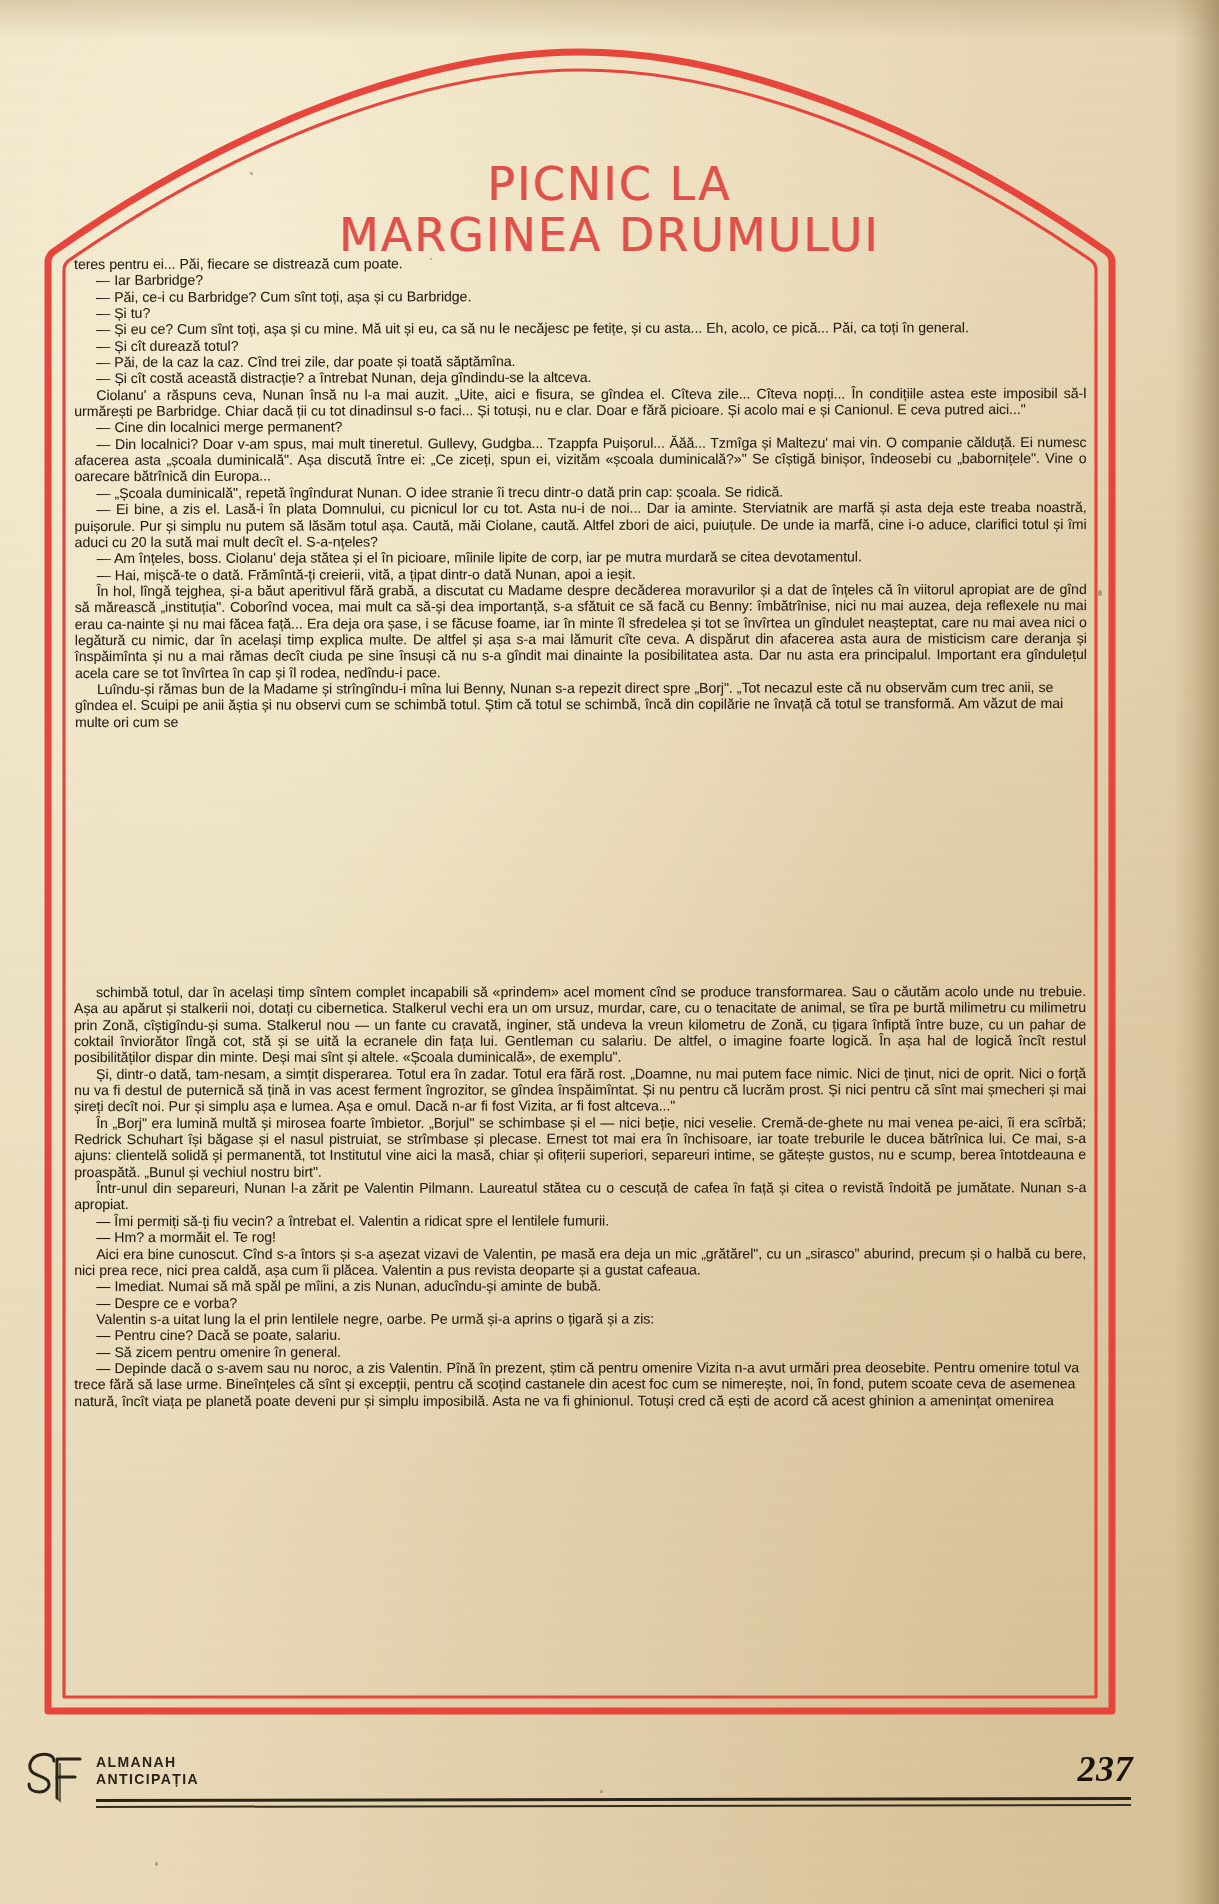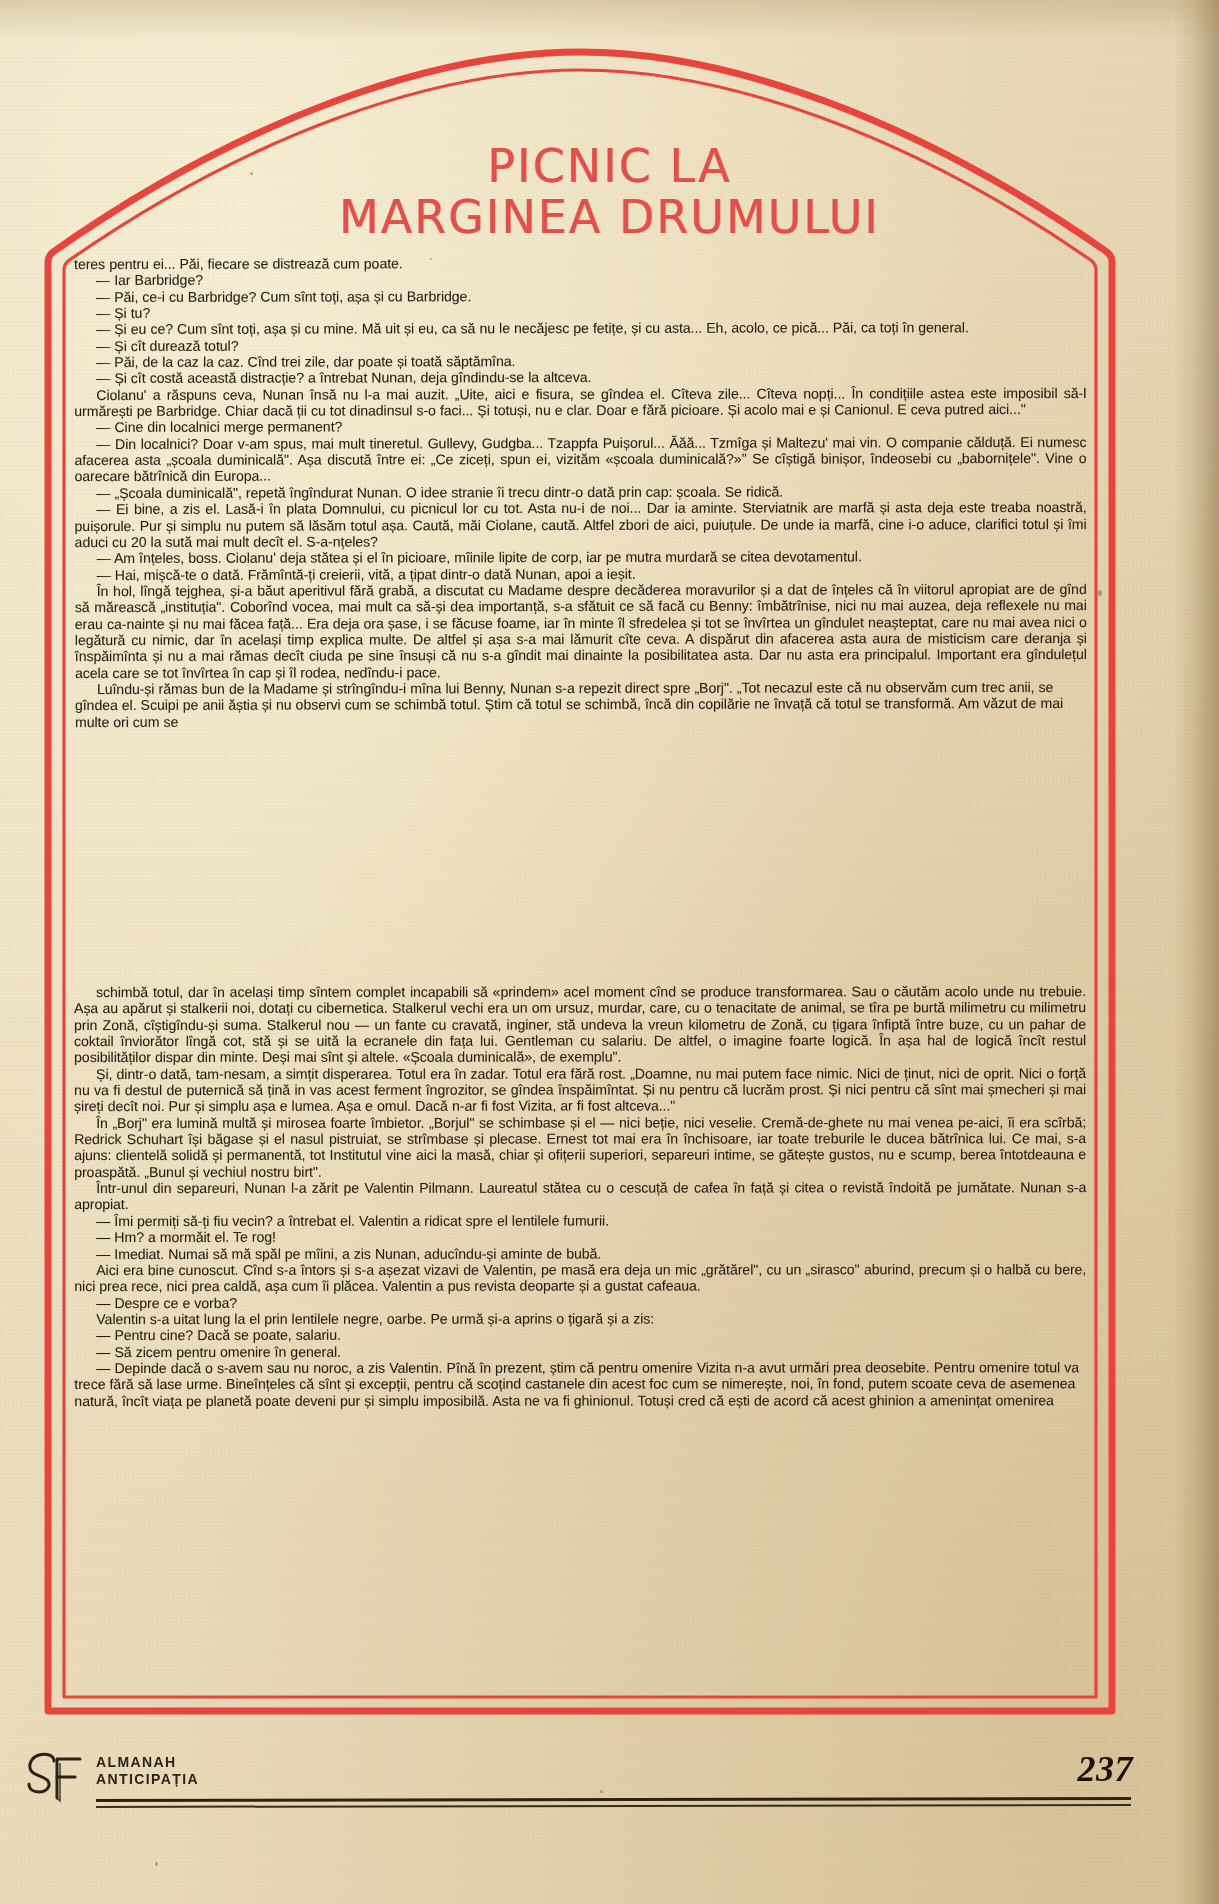--- a/index.html
+++ b/index.html
@@ -63,20 +63,21 @@
     text-align: center;
     pointer-events: none;
   }
   .title-line {
     font-family: "DejaVu Sans", sans-serif;
     font-weight: 400;
     color: #e2504a;
     letter-spacing: 2px;
     line-height: 1.02;
     text-shadow: 0.6px 0 0 rgba(226,80,74,0.5), -0.6px 0 0 rgba(226,80,74,0.35);
+    margin-top: 18px;
   }
   .title-line.l1 { font-size: 46px; }
   .title-line.l2 { font-size: 46px; margin-top: 4px; }
 
   
   .columns {
     position: absolute;
     left: 74px;
     top: 256px;
     width: 1012px;
@@ -210,22 +211,22 @@
         <p class="ind">În hol, lîngă tejghea, și-a băut aperitivul fără grabă, a discutat cu Madame despre decăderea moravurilor și a dat de înțeles că în viitorul apropiat are de gînd să mărească „instituția". Coborînd vocea, mai mult ca să-și dea importanță, s-a sfătuit ce să facă cu Benny: îmbătrînise, nici nu mai auzea, deja reflexele nu mai erau ca-nainte și nu mai făcea față... Era deja ora șase, i se făcuse foame, iar în minte îl sfredelea și tot se învîrtea un gîndulet neașteptat, care nu mai avea nici o legătură cu nimic, dar în același timp explica multe. De altfel și așa s-a mai lămurit cîte ceva. A dispărut din afacerea asta aura de misticism care deranja și înspăimînta și nu a mai rămas decît ciuda pe sine însuși că nu s-a gîndit mai dinainte la posibilitatea asta. Dar nu asta era principalul. Important era gîndulețul acela care se tot învîrtea în cap și îl rodea, nedîndu-i pace.</p>
         <p class="ind">Luîndu-și rămas bun de la Madame și strîngîndu-i mîna lui Benny, Nunan s-a repezit direct spre „Borj". „Tot necazul este că nu observăm cum trec anii, se gîndea el. Scuipi pe anii ăștia și nu observi cum se schimbă totul. Știm că totul se schimbă, încă din copilărie ne învață că totul se transformă. Am văzut de mai multe ori cum se</p>
       </div>
     <div class="col col-right" id="col-right">
         <p class="ind">schimbă totul, dar în același timp sîntem complet incapabili să «prindem» acel moment cînd se produce transformarea. Sau o căutăm acolo unde nu trebuie. Așa au apărut și stalkerii noi, dotați cu cibernetica. Stalkerul vechi era un om ursuz, murdar, care, cu o tenacitate de animal, se tîra pe burtă milimetru cu milimetru prin Zonă, cîștigîndu-și suma. Stalkerul nou — un fante cu cravată, inginer, stă undeva la vreun kilometru de Zonă, cu țigara înfiptă între buze, cu un pahar de coktail înviorător lîngă cot, stă și se uită la ecranele din fața lui. Gentleman cu salariu. De altfel, o imagine foarte logică. În așa hal de logică încît restul posibilităților dispar din minte. Deși mai sînt și altele. «Școala duminicală», de exemplu".</p>
         <p class="ind">Și, dintr-o dată, tam-nesam, a simțit disperarea. Totul era în zadar. Totul era fără rost. „Doamne, nu mai putem face nimic. Nici de ținut, nici de oprit. Nici o forță nu va fi destul de puternică să țină in vas acest ferment îngrozitor, se gîndea înspăimîntat. Și nu pentru că lucrăm prost. Și nici pentru că sînt mai șmecheri și mai șireți decît noi. Pur și simplu așa e lumea. Așa e omul. Dacă n-ar fi fost Vizita, ar fi fost altceva..."</p>
         <p class="ind">În „Borj" era lumină multă și mirosea foarte îmbietor. „Borjul" se schimbase și el — nici beție, nici veselie. Cremă-de-ghete nu mai venea pe-aici, îi era scîrbă; Redrick Schuhart își băgase și el nasul pistruiat, se strîmbase și plecase. Ernest tot mai era în închisoare, iar toate treburile le ducea bătrînica lui. Ce mai, s-a ajuns: clientelă solidă și permanentă, tot Institutul vine aici la masă, chiar și ofițerii superiori, separeuri intime, se gătește gustos, nu e scump, berea întotdeauna e proaspătă. „Bunul și vechiul nostru birt".</p>
         <p class="ind">Într-unul din separeuri, Nunan l-a zărit pe Valentin Pilmann. Laureatul stătea cu o cescuță de cafea în față și citea o revistă îndoită pe jumătate. Nunan s-a apropiat.</p>
         <p class="ind">— Îmi permiți să-ți fiu vecin? a întrebat el. Valentin a ridicat spre el lentilele fumurii.</p>
         <p class="ind">— Hm? a mormăit el. Te rog!</p>
+        <p class="ind">Aici era bine cunoscut. Cînd s-a întors și s-a așezat vizavi de Valentin, pe masă era deja un mic „grătărel", cu un „sirasco" aburind, precum și o halbă cu bere, nici prea rece, nici prea caldă, așa cum îi plăcea. Valentin a pus revista deoparte și a gustat cafeaua.</p>
         <p class="ind">— Imediat. Numai să mă spăl pe mîini, a zis Nunan, aducîndu-și aminte de bubă.</p>
-        <p class="ind">Aici era bine cunoscut. Cînd s-a întors și s-a așezat vizavi de Valentin, pe masă era deja un mic „grătărel", cu un „sirasco" aburind, precum și o halbă cu bere, nici prea rece, nici prea caldă, așa cum îi plăcea. Valentin a pus revista deoparte și a gustat cafeaua.</p>
         <p class="ind">— Despre ce e vorba?</p>
         <p class="ind">Valentin s-a uitat lung la el prin lentilele negre, oarbe. Pe urmă și-a aprins o țigară și a zis:</p>
         <p class="ind">— Pentru cine? Dacă se poate, salariu.</p>
         <p class="ind">— Să zicem pentru omenire în general.</p>
         <p class="ind">— Depinde dacă o s-avem sau nu noroc, a zis Valentin. Pînă în prezent, știm că pentru omenire Vizita n-a avut urmări prea deosebite. Pentru omenire totul va trece fără să lase urme. Bineînțeles că sînt și excepții, pentru că scoțind castanele din acest foc cum se nimerește, noi, în fond, putem scoate ceva de asemenea natură, încît viața pe planetă poate deveni pur și simplu imposibilă. Asta ne va fi ghinionul. Totuși cred că ești de acord că acest ghinion a amenințat omenirea</p>
       </div>
   </div>
 
   <div class="footer">
     <div class="logo-row">

